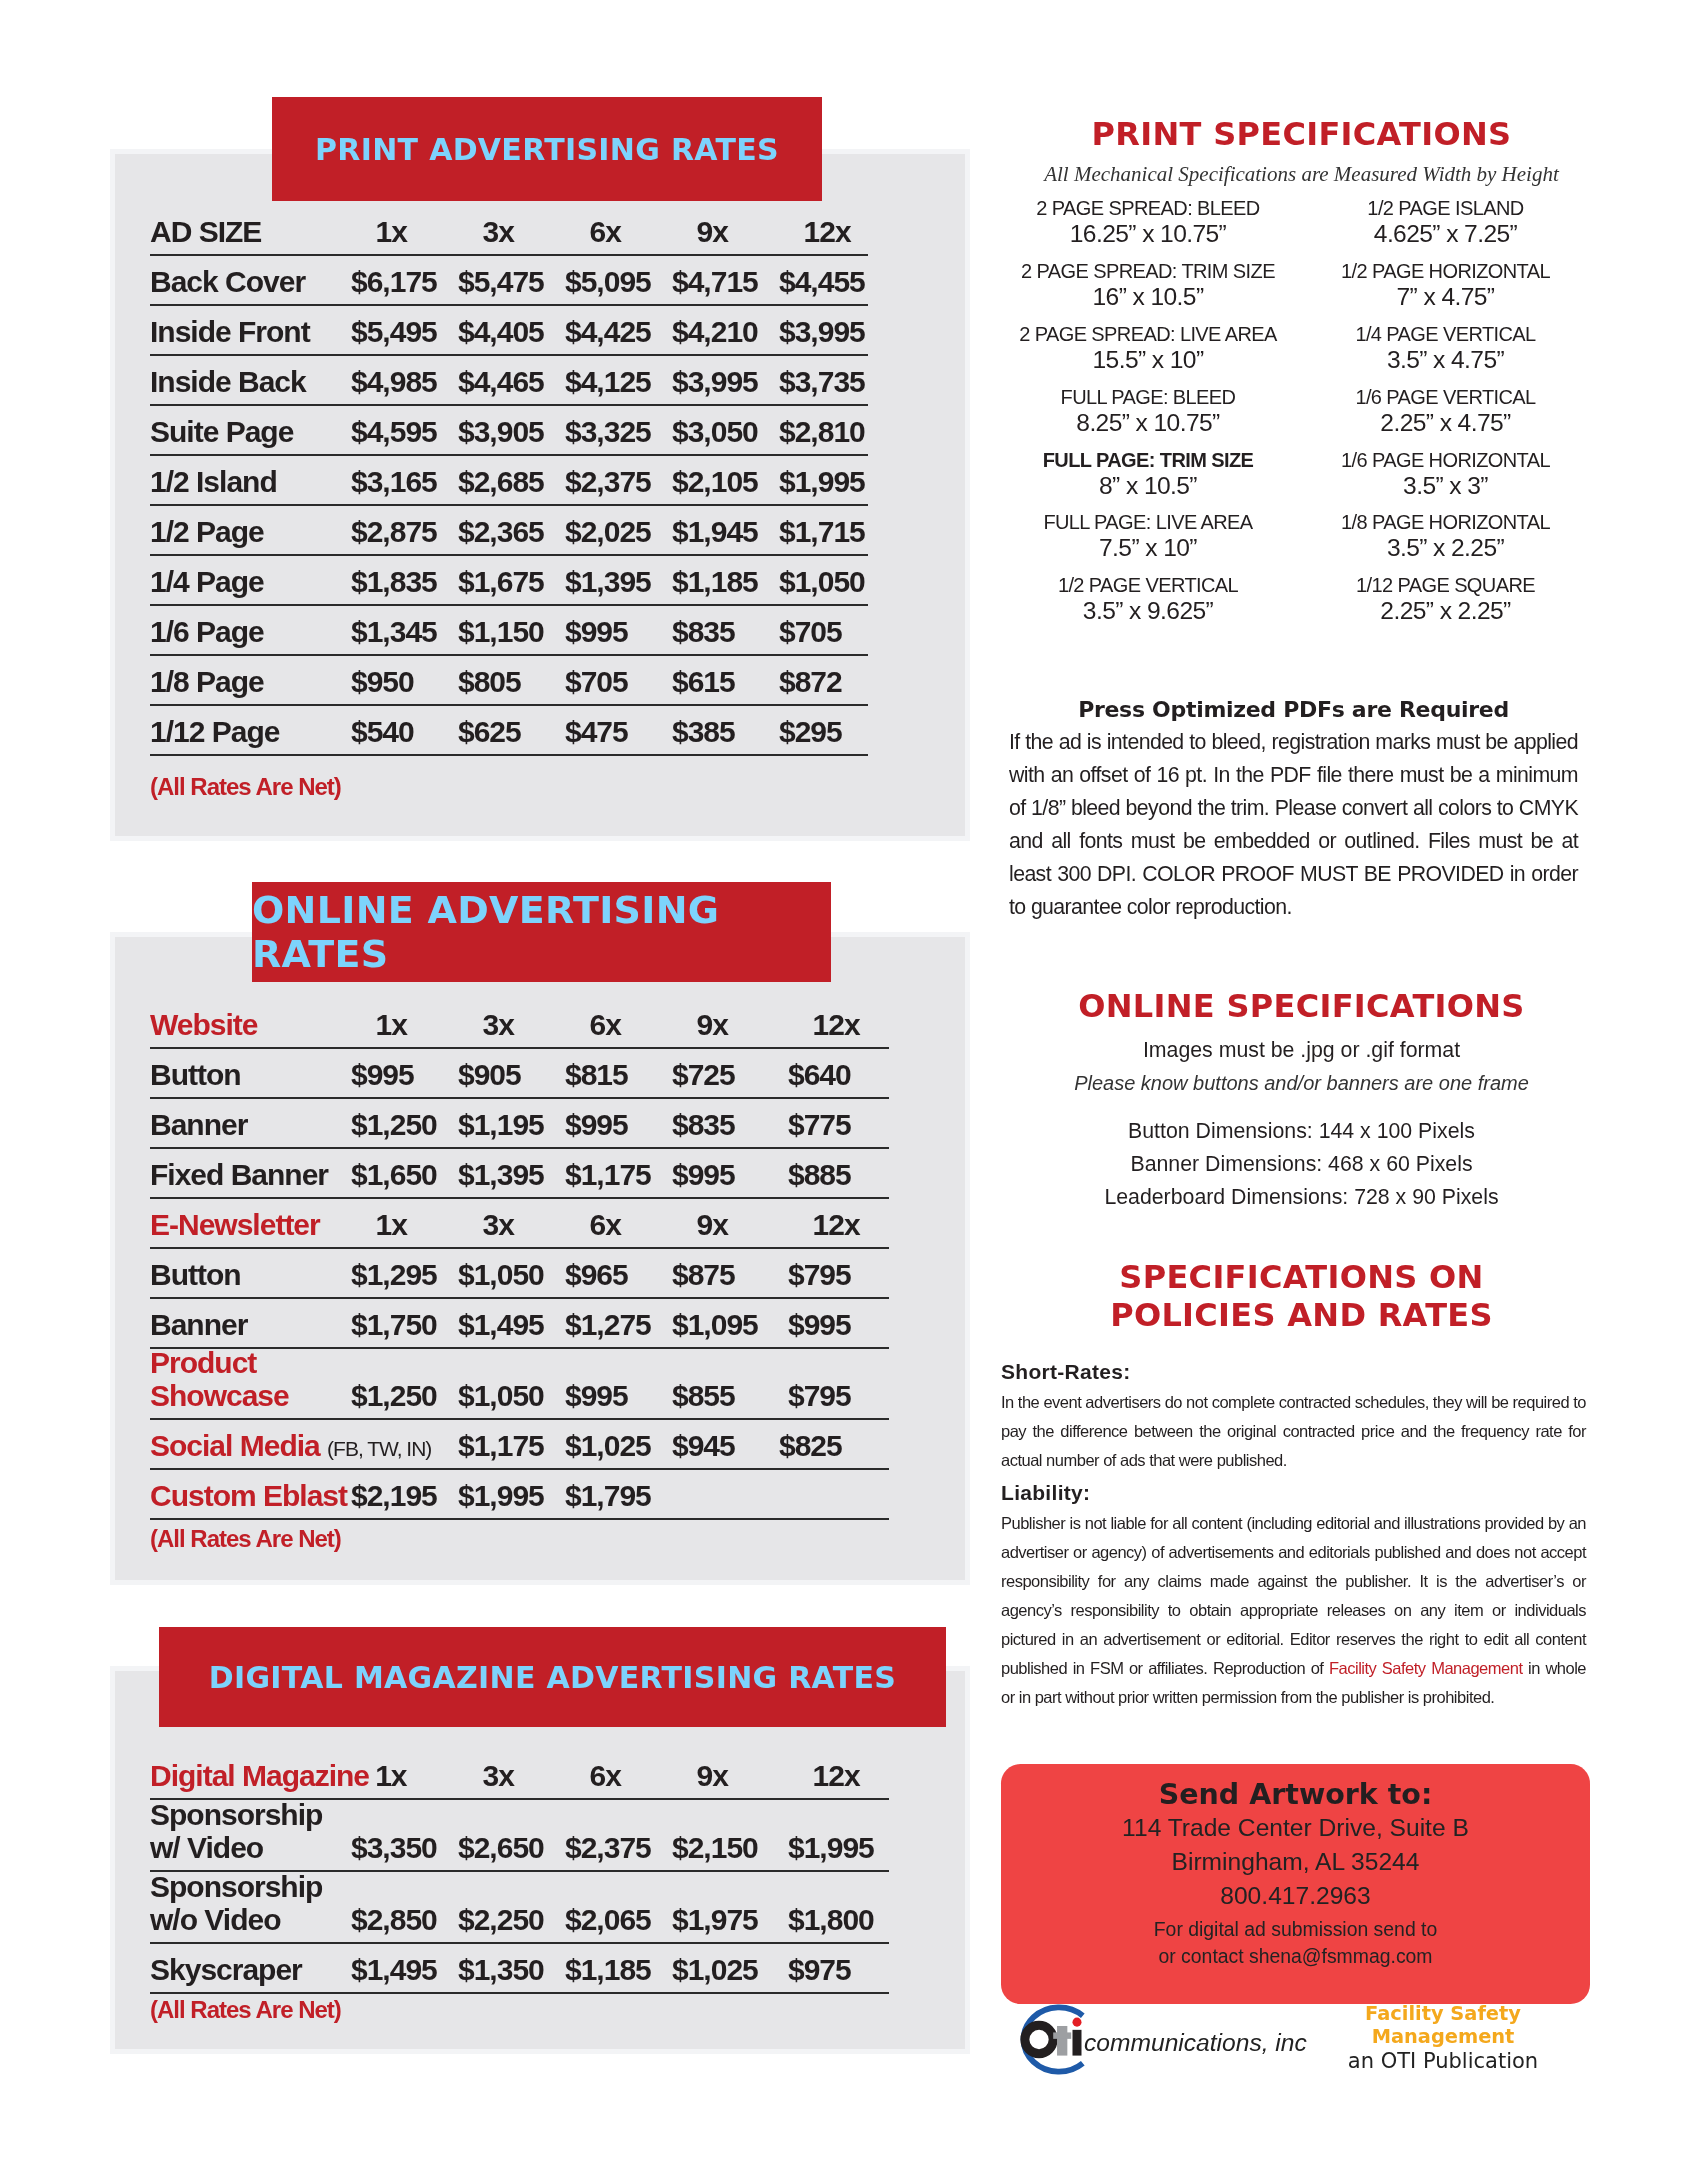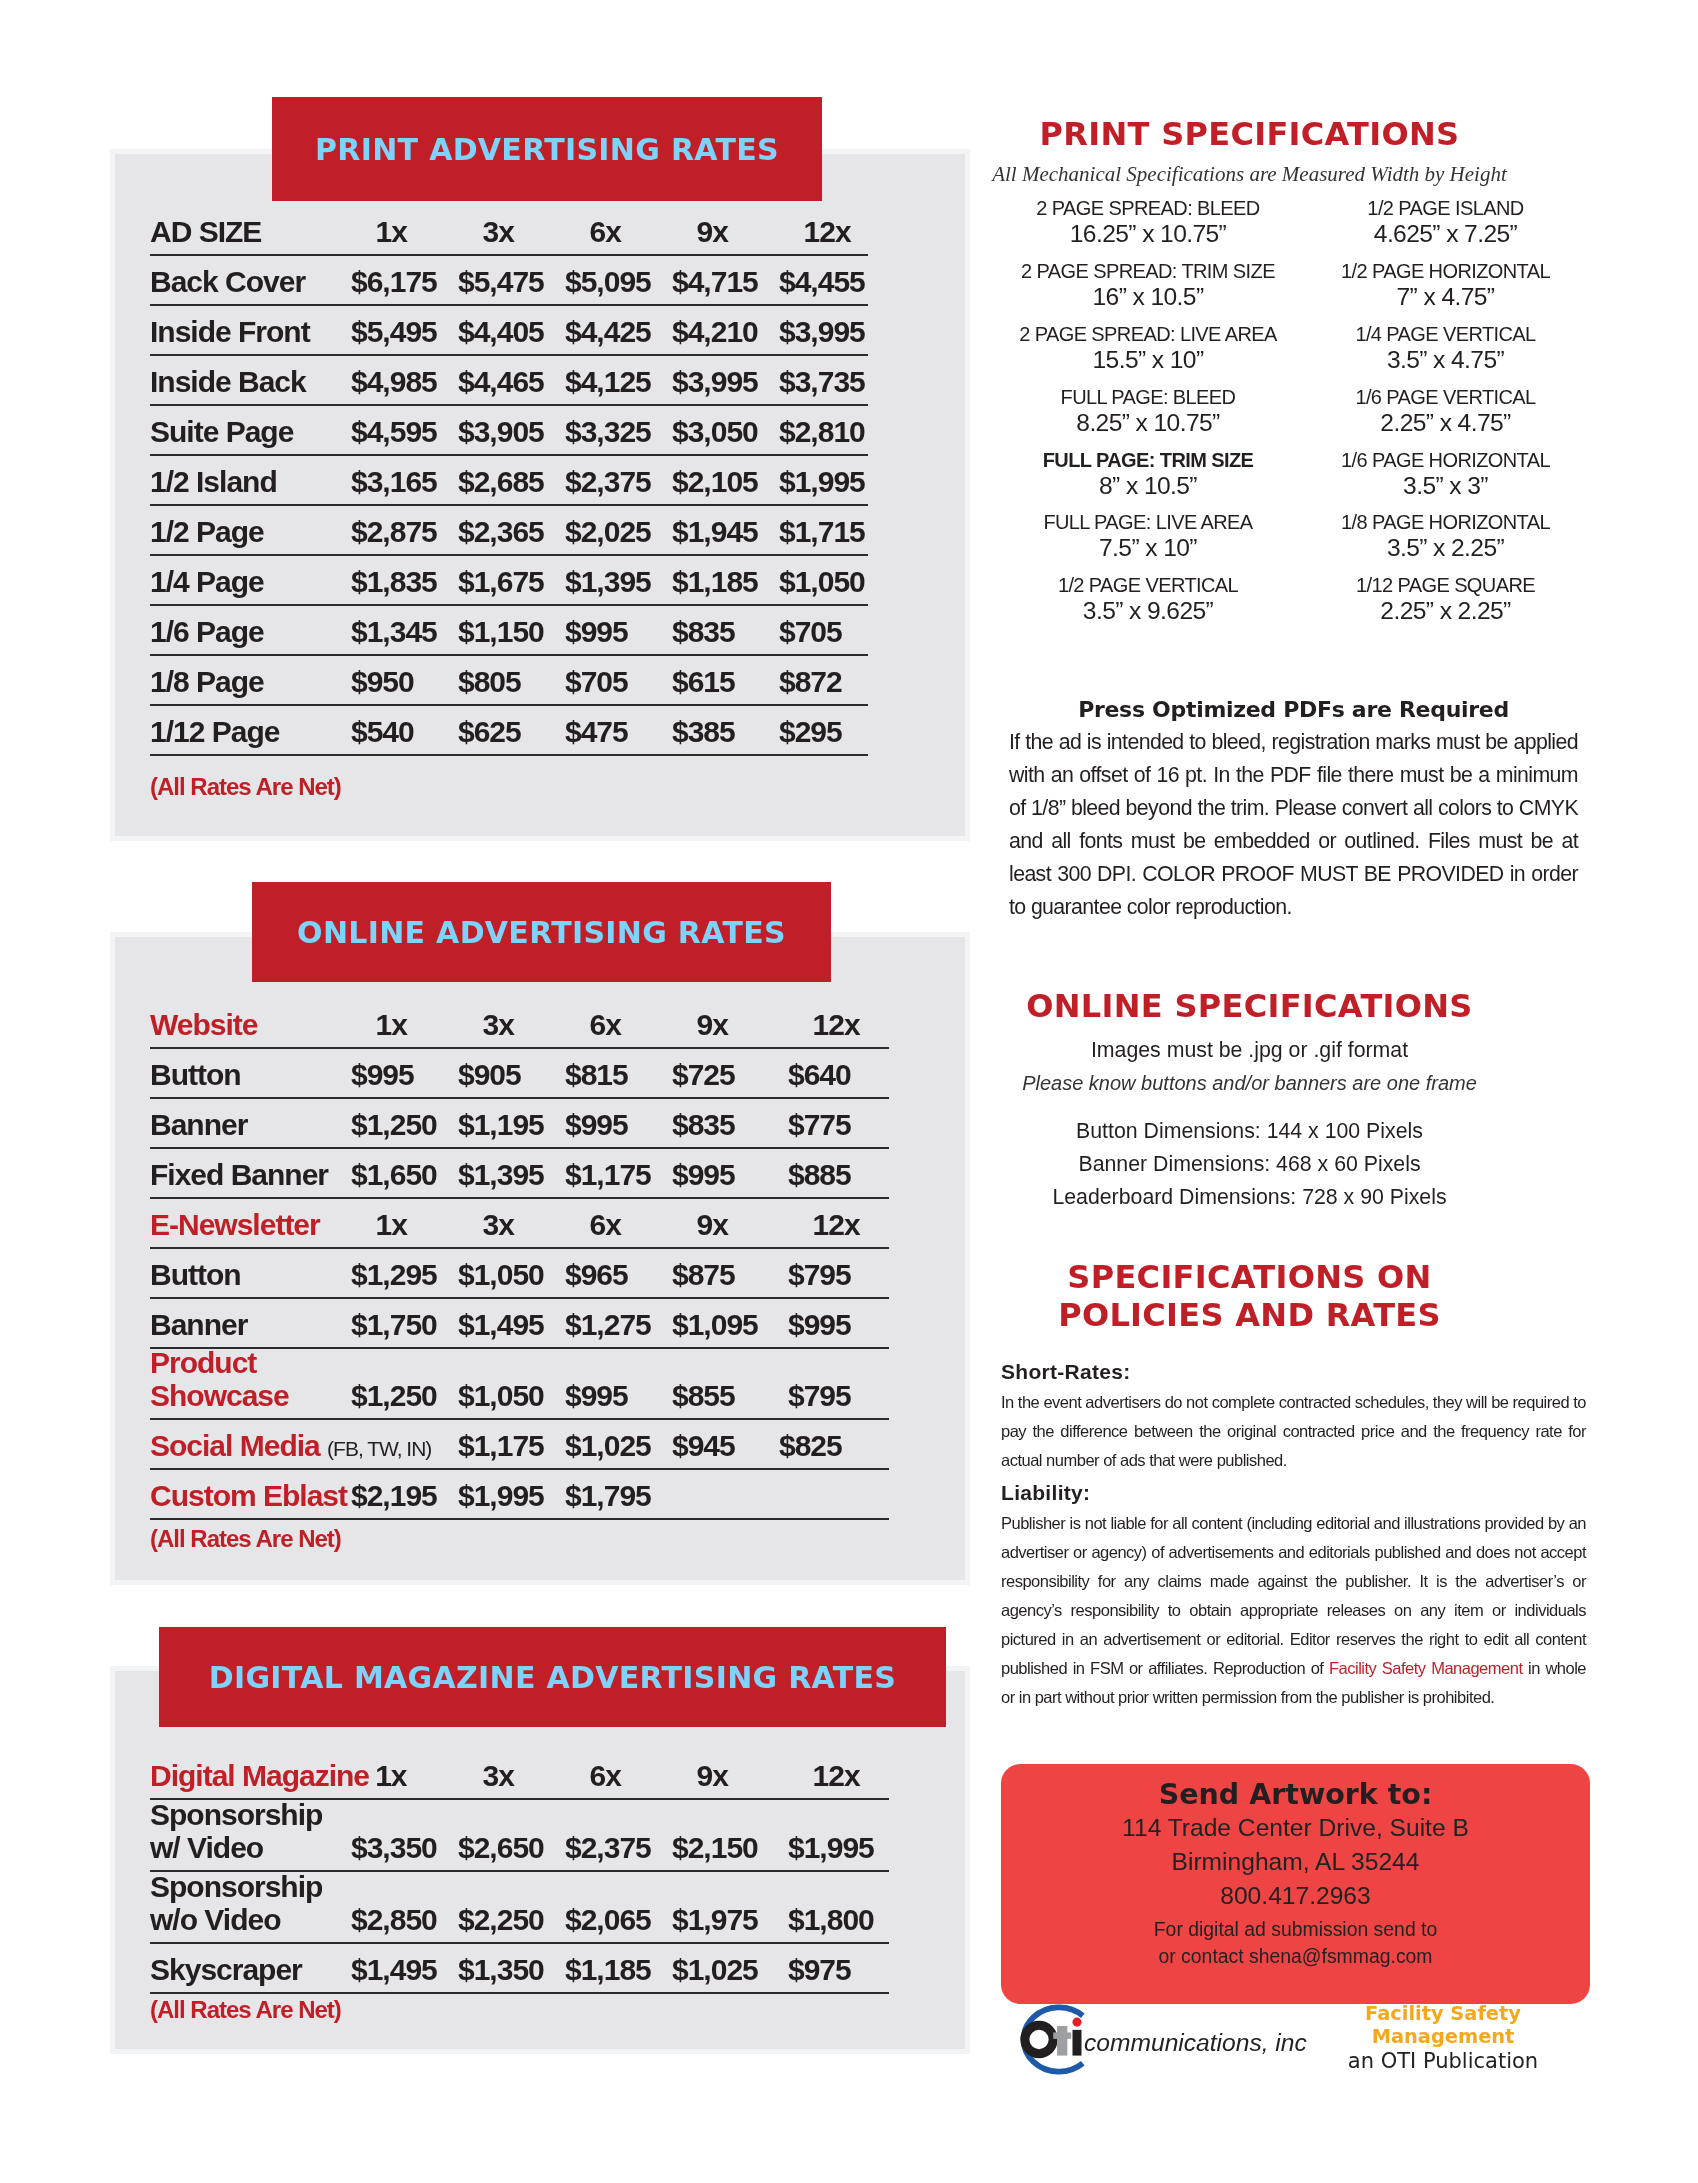--- a/index.html
+++ b/index.html
@@ -11,21 +11,21 @@
            border: 5.2px solid #f3f4f6; }
   .panel-print   { top: 149px;  height: 692px; }
   .panel-online  { top: 932px; height: 653px; }
   .panel-digital { top: 1666px; height: 388px; }
 
   .banner { position: absolute; background: #c11f27; color: #7dd3fc;
             font-family: "DejaVu Sans", sans-serif; font-weight: bold;
             display: flex; align-items: center; justify-content: center;
             letter-spacing: 0.3px; }
   .banner-print   { left: 272px; top: 97px;  width: 550px;  height: 104px; font-size: 30px; }
-  .banner-online  { left: 252px; top: 882px; width: 579px;  height: 100px; font-size: 30px; }
+  .banner-online  { left: 252px; top: 882px; width: 579px;  height: 100px; font-size: 38px; }
   .banner-digital { left: 159px; top: 1627px; width: 787px; height: 100px; font-size: 30px; }
 
   .rate-table { position: absolute; left: 150px; }
   .rt-print   { top: 206px;  width: 718px; }
   .rt-online  { top: 999px; width: 739px; }
   .rt-digital { top: 1750px; width: 739px; }
 
   .rt-row { display: flex; align-items: flex-end; border-bottom: 2.6px solid #2b2b2b;
             font-family: "Liberation Sans", sans-serif; font-weight: bold;
             transform-origin: left; }
@@ -47,21 +47,21 @@
   .rt-digital .rt-row { height: 50px; }
   .rt-digital .rt-row.tall { height: 72px; }
 
   .net-note { position: absolute; left: 150px; color: #c11f27; font-weight: bold;
               font-size: 24px; letter-spacing: -1px; }
   .net-print   { top: 773px; }
   .net-online  { top: 1525px; }
   .net-digital { top: 1996px; }
 
   
-  .rc { position: absolute; left: 952px; width: 595px; text-align: center; }
+  .rc { position: absolute; left: 1004px; width: 595px; text-align: center; }
   .rc-title { color: #c11f27; font-family: "DejaVu Sans", sans-serif; font-weight: bold;
               font-size: 32px; letter-spacing: 0.3px; line-height: 1.2; }
   .rc-sub { font-family: "Liberation Serif", serif; font-style: italic; font-size: 21px; color: #333; }
 
   .spec-grid { position: absolute; left: 996px; top: 197px; width: 595px;
                display: grid; grid-template-columns: 304px 291px; row-gap: 11.6px; }
   .spec { text-align: center; font-family: "Liberation Sans", sans-serif; }
   .spec .lbl { font-size: 20px; letter-spacing: -0.6px; line-height: 1.15; }
   .spec .lbl.bold { font-weight: bold; }
   .spec .dim { font-size: 24.6px; letter-spacing: -0.6px; line-height: 1.15; }

